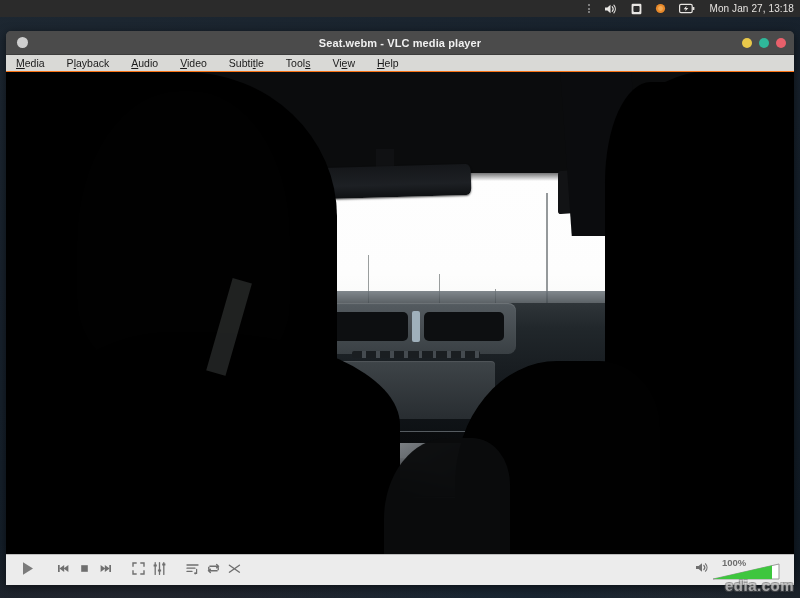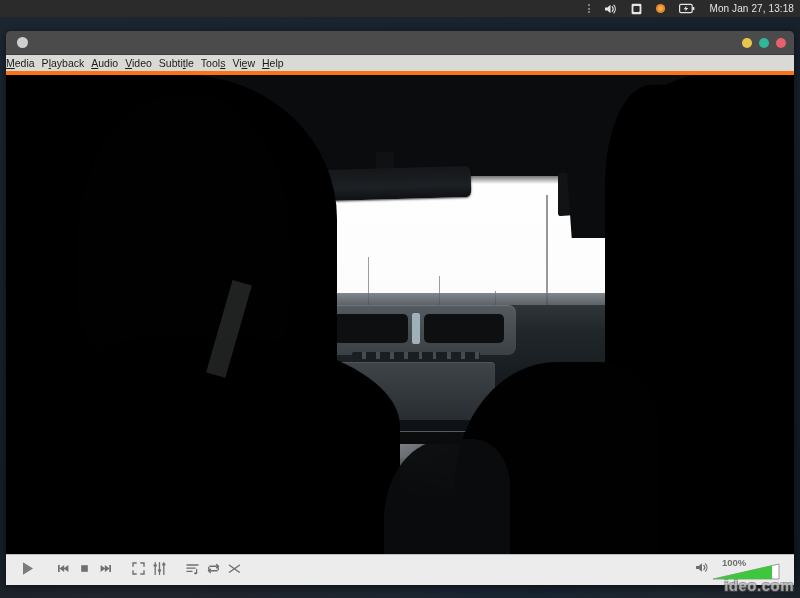--- a/index.html
+++ b/index.html
@@ -132,24 +132,25 @@
     width: 10px; height: 10px;
     border-radius: 50%;
     display: block;
   }
 
   
   #menubar {
     height: 16px;
     flex: 0 0 16px;
     background: #d9d9d6;
-    border-bottom: 4px solid #f97316;
+    border-bottom: 1px solid #f97316;
     display: flex;
     align-items: center;
-    gap: 7px;
+    padding-left: 10px;
+    gap: 22px;
   }
   .menu-item {
     font-size: 10.5px;
     color: #1a1a1a;
     line-height: 1;
     white-space: nowrap;
     cursor: default;
   }
   .menu-item .mn { text-decoration: underline; }
 
@@ -652,20 +653,21 @@
       </span>
 
       <span id="tray-clock">Mon Jan 27, 13:18</span>
     </div>
   </div>
 
   <div id="vlc-window">
 
     <div id="titlebar">
       <span id="window-menu-dot"></span>
+      <span id="window-title">Seat.webm - VLC media player</span>
       <span id="window-buttons">
         <span class="win-btn" style="background:#e8c84a"></span>
         <span class="win-btn" style="background:#2fb79a"></span>
         <span class="win-btn" style="background:#e8606b"></span>
       </span>
     </div>
 
     <div id="menubar">
       <span class="menu-item"><span class="mn">M</span>edia</span>
       <span class="menu-item">P<span class="mn">l</span>ayback</span>
@@ -825,14 +827,14 @@
               <polygon points="1,16 67,1 67,16" fill="#ffffff" stroke="#9a9a9a" stroke-width="1"></polygon>
               <polygon points="1,16 60,2.4 60,16" fill="#3ec63e"></polygon>
             </svg>
           </div>
         </div>
 
       </div>
     </div>
   </div>
 
-  <div id="watermark">ideo.com</div>
+  <div id="watermark">edia.com</div>
 </div>
 
 </body></html>

